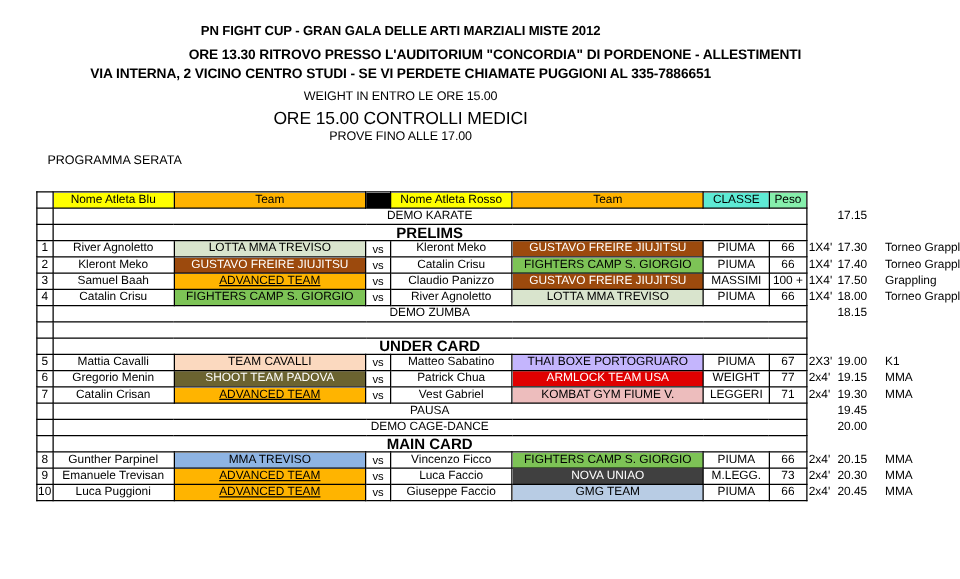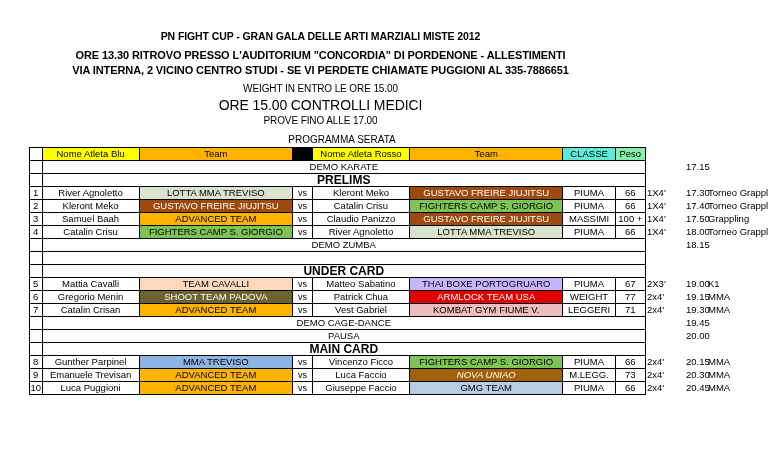--- a/index.html
+++ b/index.html
@@ -13,49 +13,48 @@
     height: 463px;
     font-family: "Liberation Sans", sans-serif;
     color: #000000;
     overflow: hidden;
     position: relative;
   }
 
   
   .headerblock {
     width: 641px;
-    padding-top: 29px;
+    padding-top: 18px;
     text-align: center;
   }
   .headerblock .line {
     line-height: 14px;
     white-space: nowrap;
     letter-spacing: -0.1px;
   }
   .h-l1 { font-size: 10.5px; font-weight: bold; }
-  .h-l2 { font-size: 11px; font-weight: bold; margin-top: 5px; }
+  .h-l2 { font-size: 11px; font-weight: bold; margin-top: 5px; text-align: right; }
   .h-l3 { font-size: 11px; font-weight: bold; margin-top: 1px; text-align: center; }
   .h-l4 { font-size: 10px; font-weight: normal; margin-top: 5px; }
   .h-l5 { font-size: 14px; font-weight: normal; margin-top: 2px; }
   .h-l6 { font-size: 10px; font-weight: normal; margin-top: 2px; }
 
   .programma {
     font-size: 10px;
-    text-align: center;
     margin-top: 6px;
     width: 608px;
     margin-left: 38px;
     line-height: 12px;
   }
 
   
   .sheet {
     position: relative;
     margin-left: 29px;
-    margin-top: 1px;
+    margin-top: 18px;
     width: 739px;
   }
 
   table.grid {
     border-collapse: collapse;
     table-layout: fixed;
     font-size: 9.5px;
     width: 617px;
   }
   table.grid td {
@@ -114,29 +113,29 @@
   }
   td.demo {
     font-weight: normal;
     font-size: 9.5px;
     background: #ffffff;
   }
 
   
   .t-lotta    { background: #d9e4cd; color: #000000; }
   .t-gustavo  { background: #9c4a0d; color: #ffffff; }
-  .t-advanced { background: #ffb400; color: #000000; }
+  .t-advanced { background: #ffb400; color: #000000; text-decoration: underline; }
   .t-fighters { background: #7dc356; color: #000000; }
   .t-cavalli  { background: #fbd9bf; color: #000000; }
   .t-shoot    { background: #6b6330; color: #ffffff; }
   .t-thai     { background: #c4b5fd; color: #000000; }
   .t-armlock  { background: #e00000; color: #ffffff; }
   .t-kombat   { background: #edbdbd; color: #000000; }
   .t-mmatv    { background: #8eb4e3; color: #000000; }
-  .t-nova     { background: #a16207; color: #ffffff; font-style: italic; }
+  .t-nova     { background: #404040; color: #ffffff; }
   .t-gmg      { background: #b8cce4; color: #000000; }
 
   
   .notes {
     position: absolute;
     left: 617px;
     top: 0;
     width: 150px;
     font-size: 9.5px;
   }
@@ -147,21 +146,21 @@
     position: relative;
   }
   .notes .dur {
     position: absolute;
     left: 1px;
     width: 24px;
     text-align: left;
   }
   .notes .time {
     position: absolute;
-    left: 40px;
+    left: 24px;
     width: 30px;
     text-align: left;
   }
   .notes .lbl {
     position: absolute;
     left: 62px;
     text-align: left;
   }
 </style>
 </head>
@@ -301,26 +300,26 @@
         <td class="t-advanced">ADVANCED TEAM</td>
         <td class="vs">vs</td>
         <td>Vest Gabriel</td>
         <td class="t-kombat">KOMBAT GYM FIUME V.</td>
         <td>LEGGERI</td>
         <td>71</td>
       </tr>
 
       <tr>
         <td class="rn"></td>
+        <td class="demo" colspan="7">PAUSA</td>
+      </tr>
+
+      <tr>
+        <td class="rn"></td>
         <td class="demo" colspan="7">DEMO CAGE-DANCE</td>
-      </tr>
-
-      <tr>
-        <td class="rn"></td>
-        <td class="demo" colspan="7">PAUSA</td>
       </tr>
 
       <tr>
         <td class="rn"></td>
         <td class="section" colspan="7">MAIN CARD</td>
       </tr>
 
       <tr>
         <td class="rn">8</td>
         <td>Gunther Parpinel</td>

